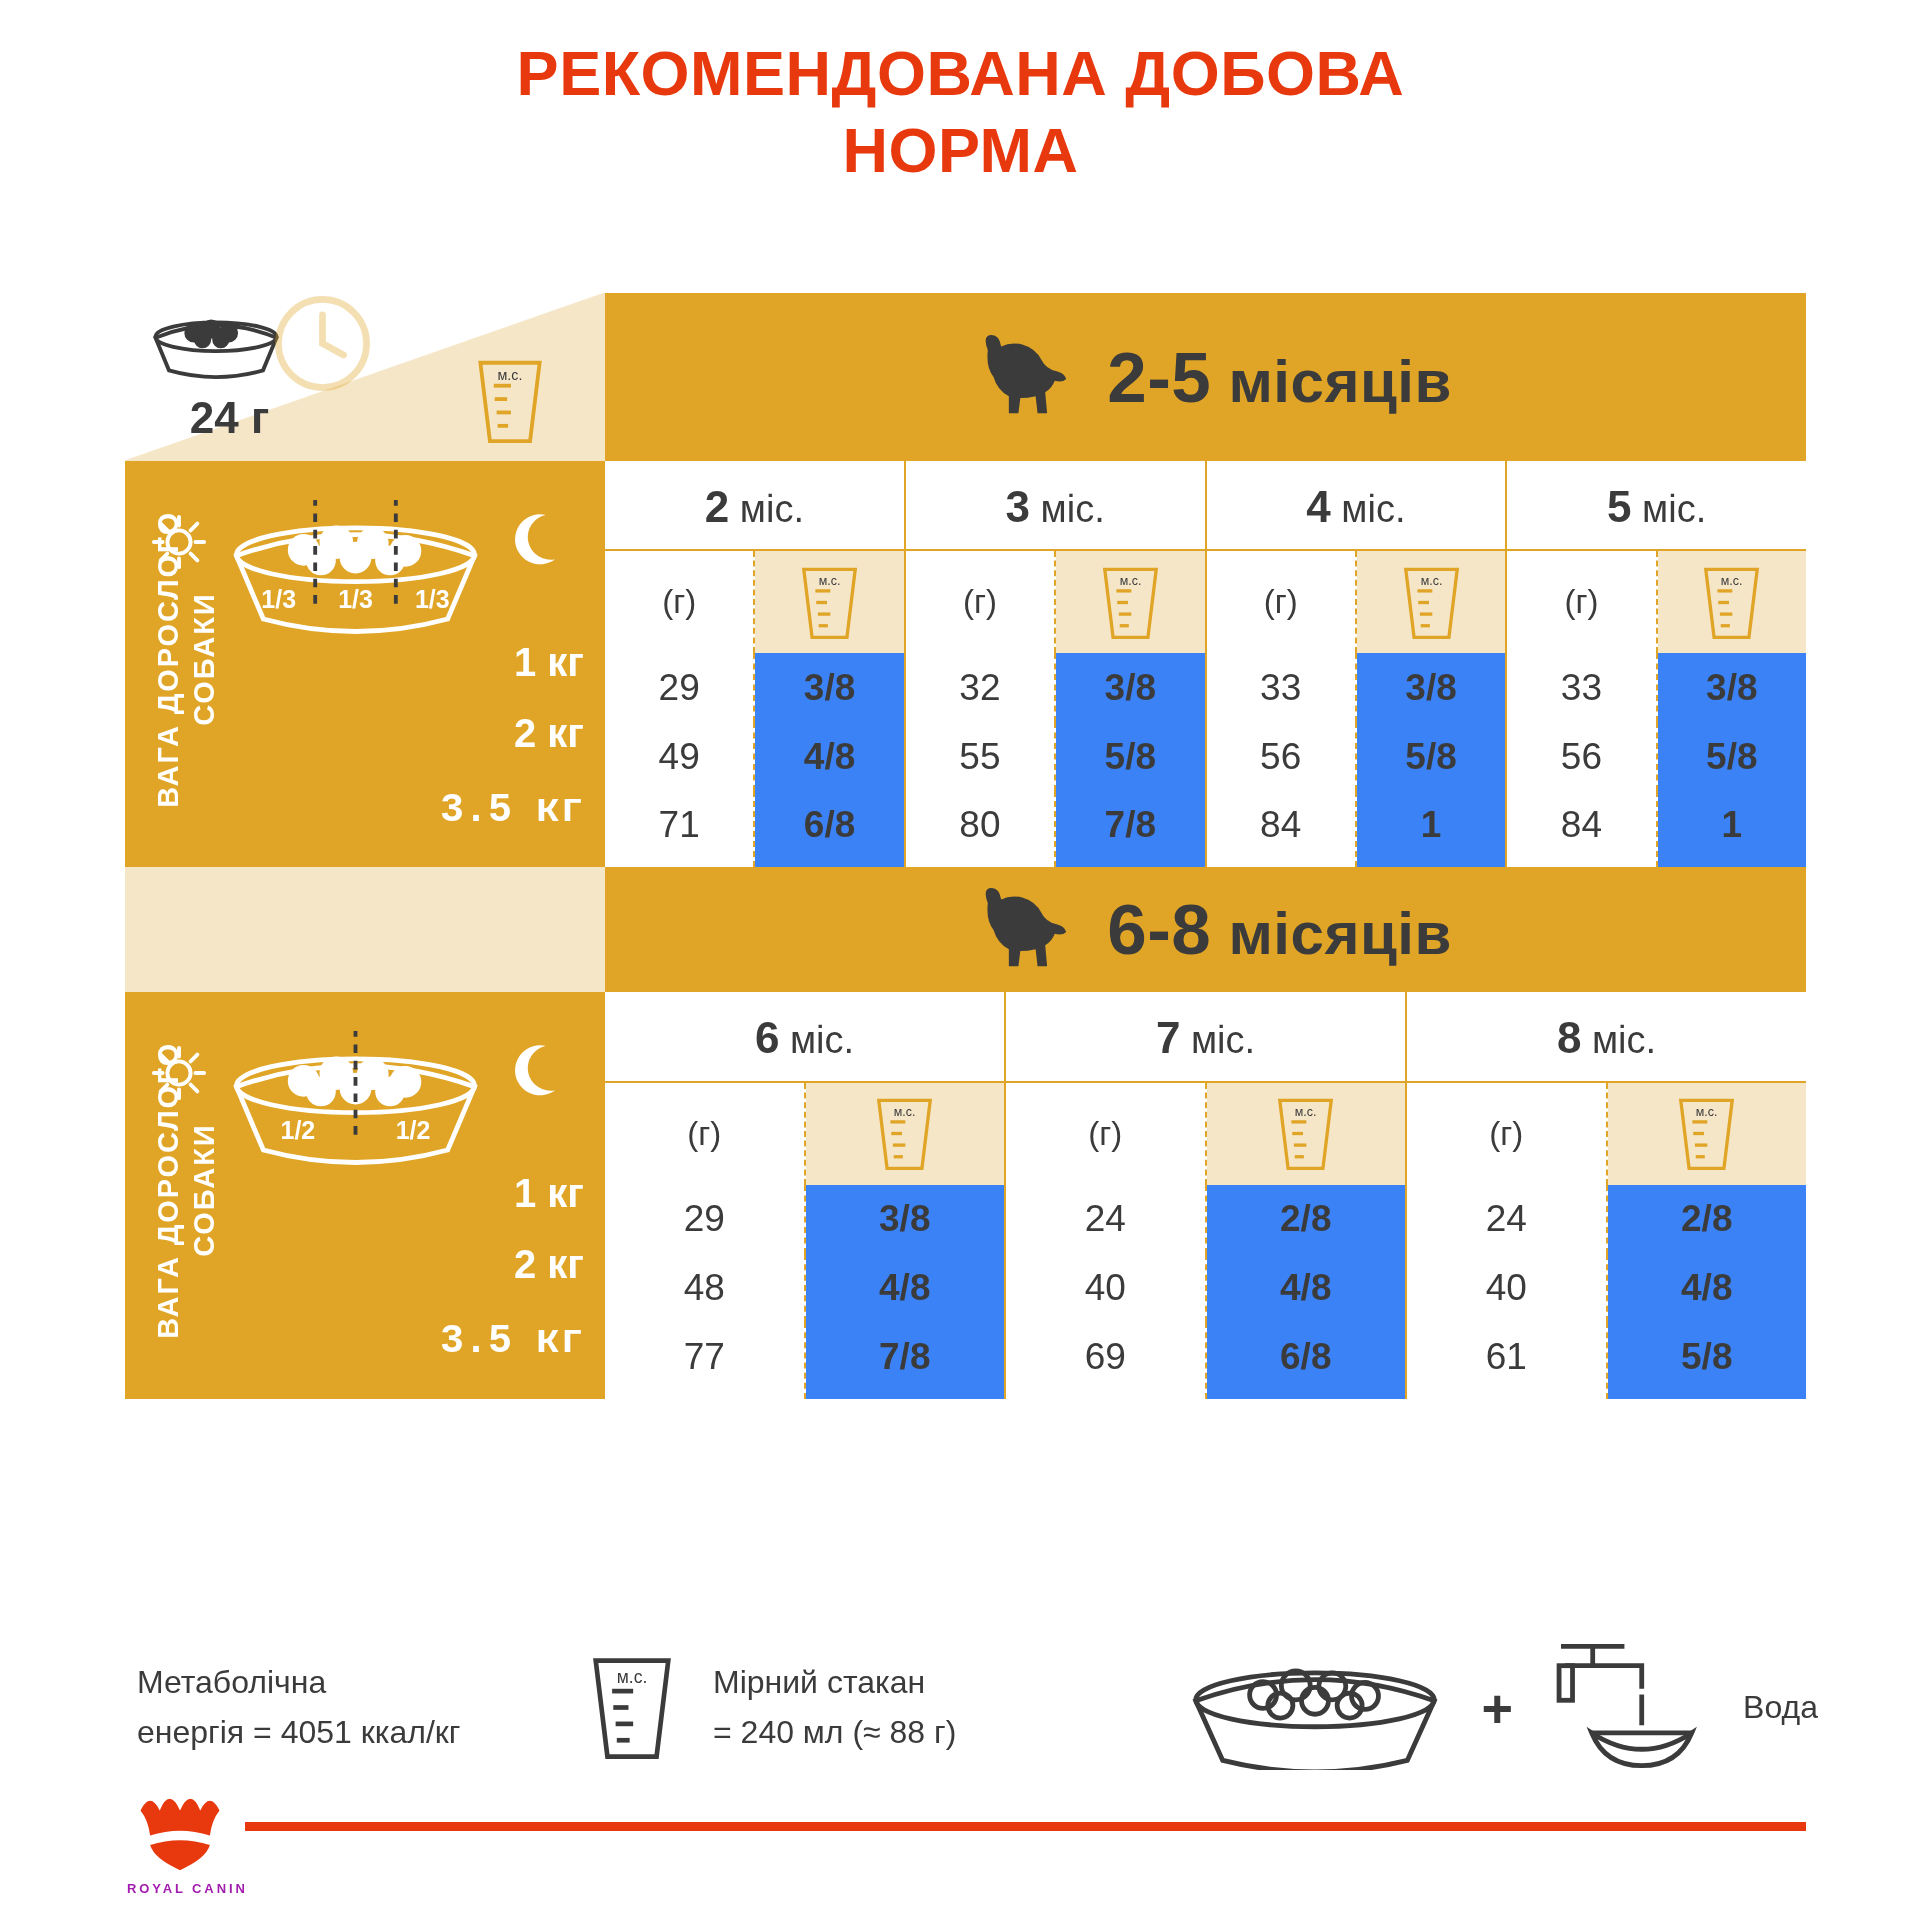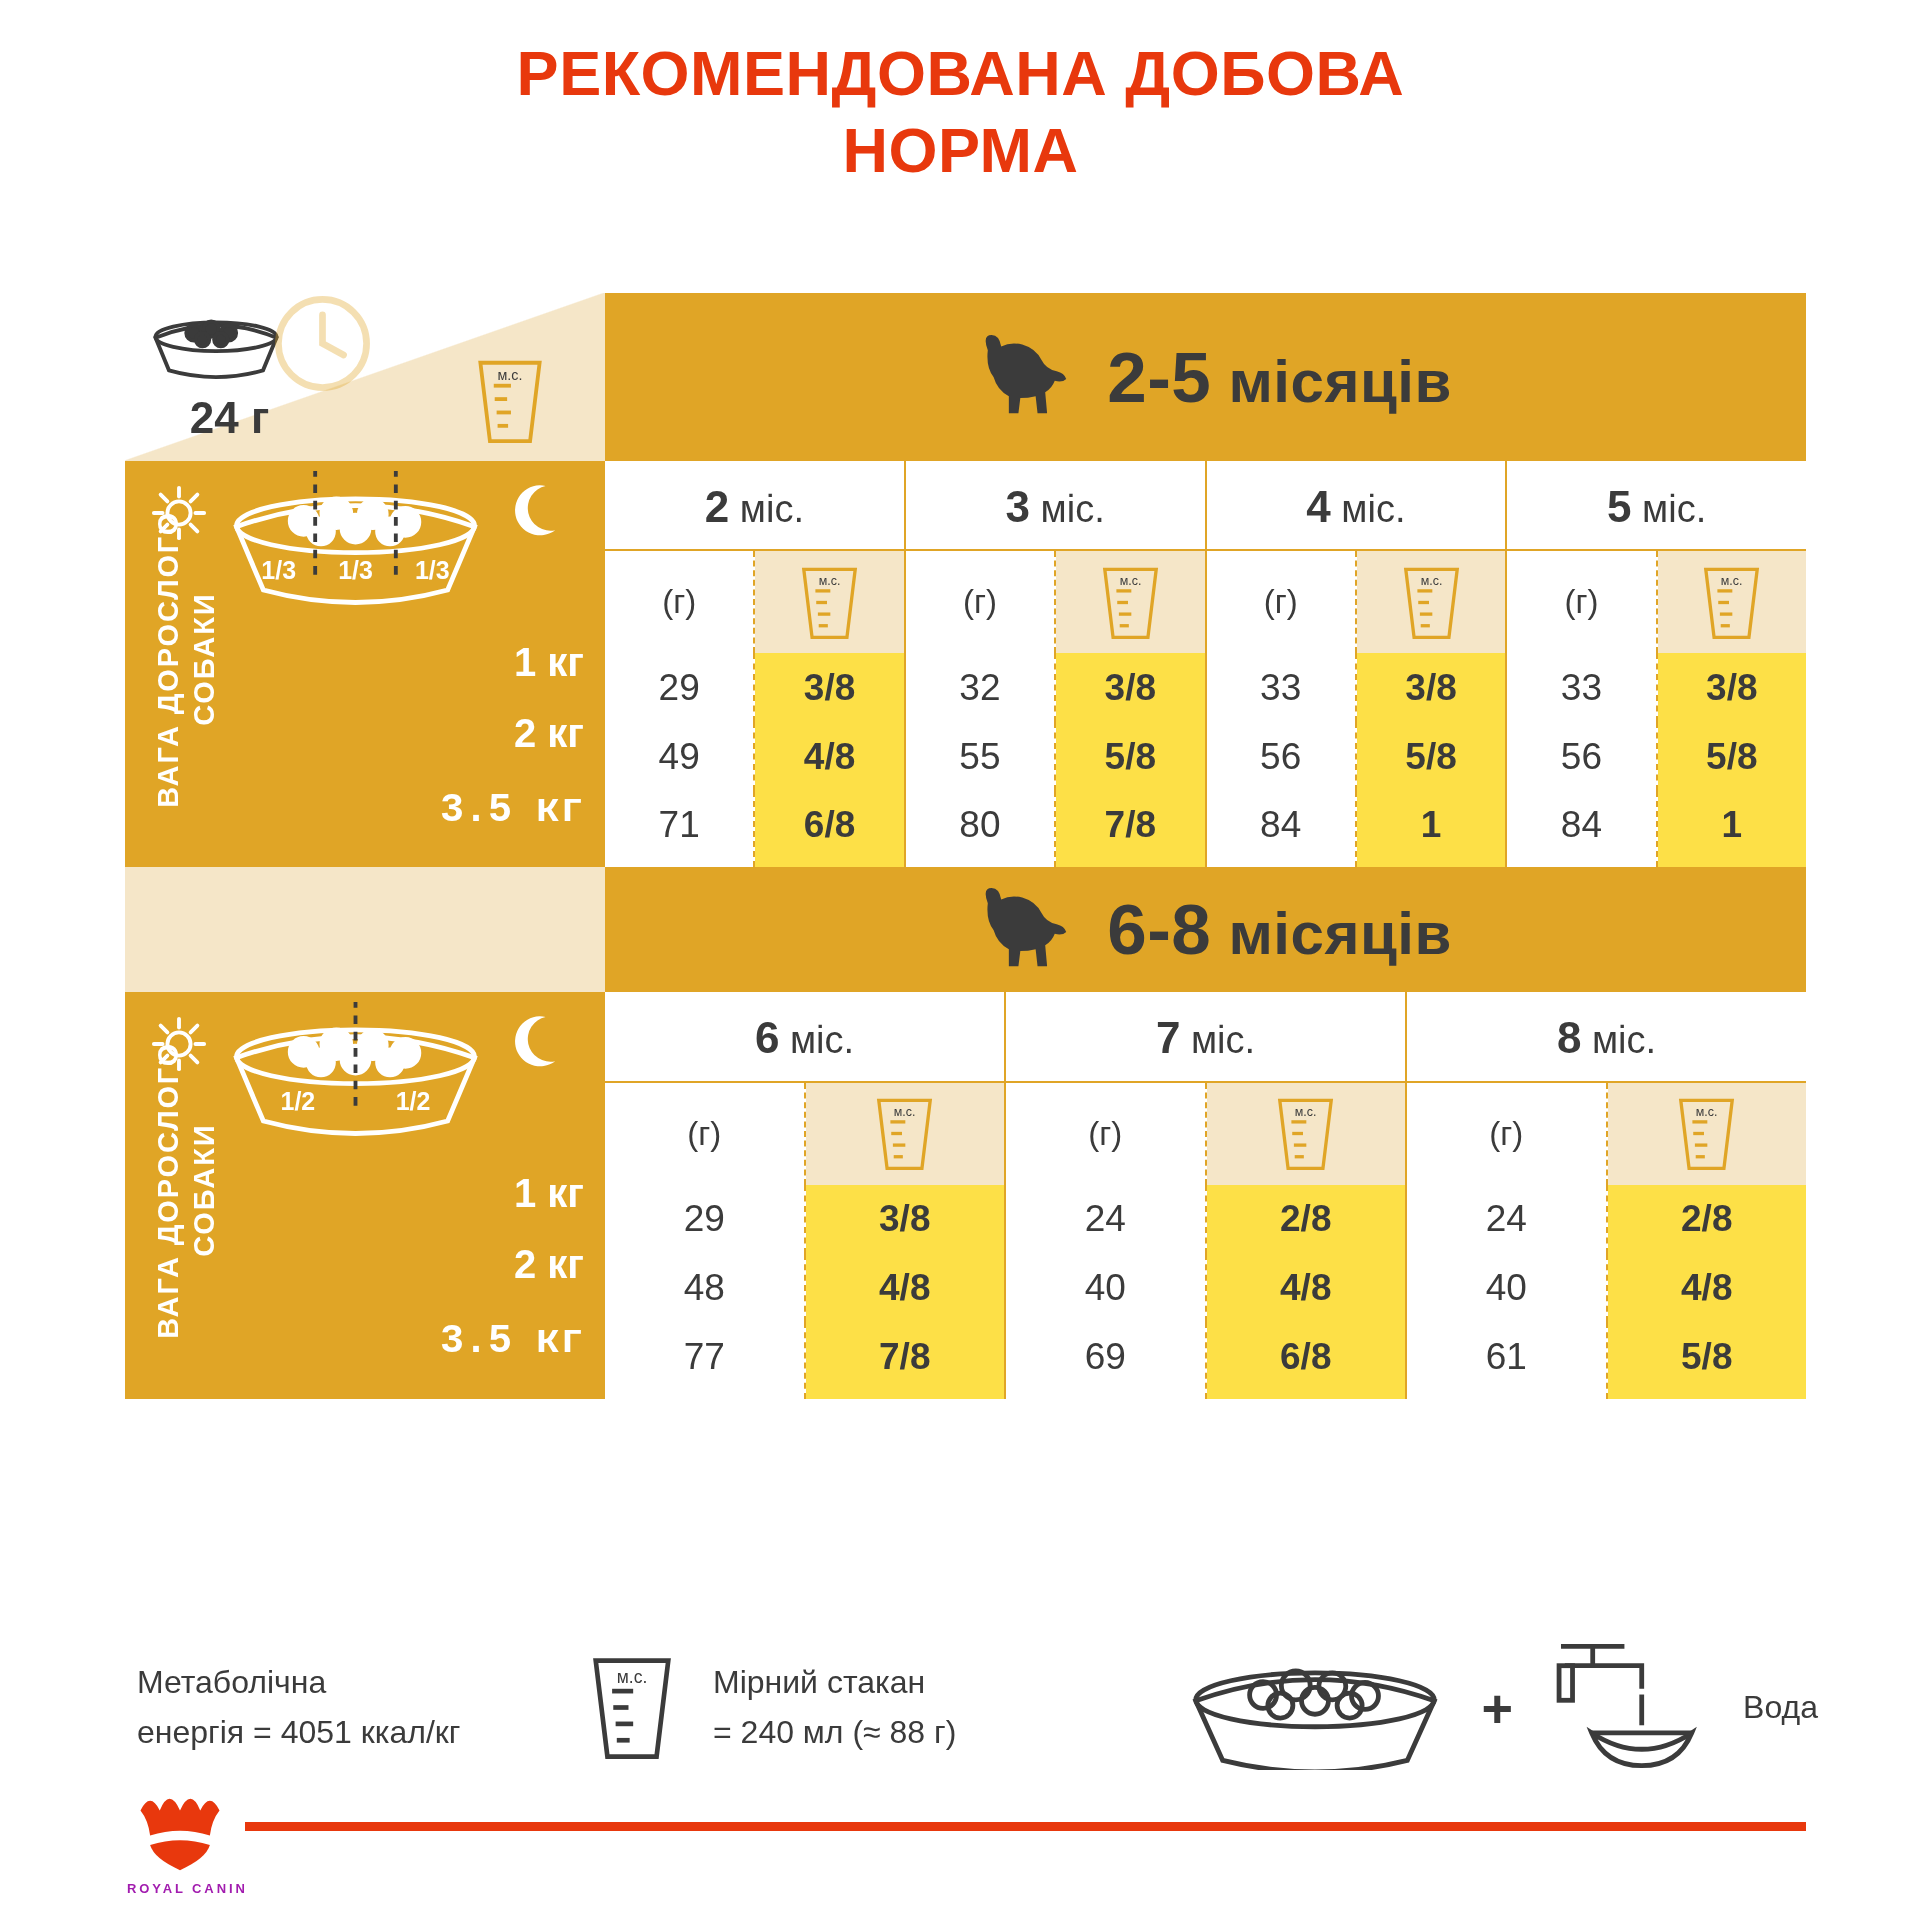--- a/index.html
+++ b/index.html
@@ -121,27 +121,28 @@
     border-right: 2.9px solid #e0a526;
   }
   .data-group:last-child { border-right: none; }
   .cell-g, .cell-c {
     flex: 1;
     display: flex; align-items: center; justify-content: center;
     font-size: 37px;
     padding: 13.4px 0;
   }
   .cell-g { border-right: 2.9px dashed #e0a526; text-align: center; }
-  .cell-c { background: #fde047; font-weight: bold; }
+  .cell-c { background: #3b82f6; font-weight: bold; }
   .data-row.last .cell-g, .data-row.last .cell-c { padding-bottom: 21px; }
 
   
   .bowl-head {
     position: relative;
     height: 200px;
+    margin-top: 29px;
   }
   .weights {
     position: absolute;
     right: 21px;
     bottom: 15.4px;
     text-align: right;
   }
   .weights div {
     font-size: 40px; font-weight: bold; color: #ffffff;
     height: 71px; line-height: 71px;

